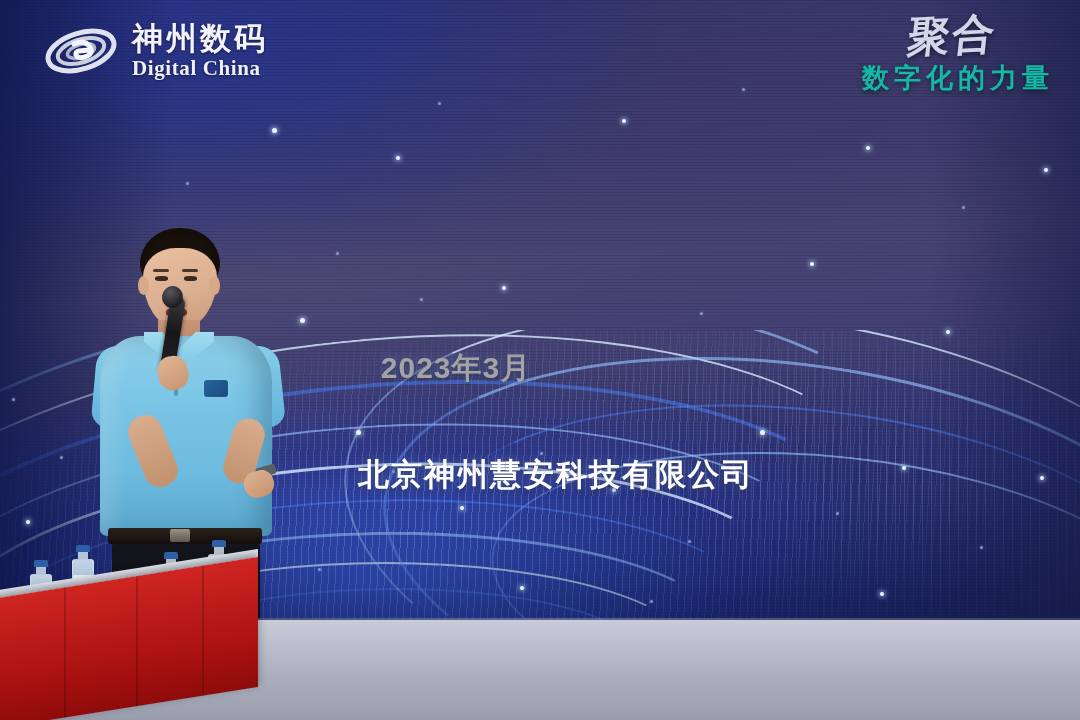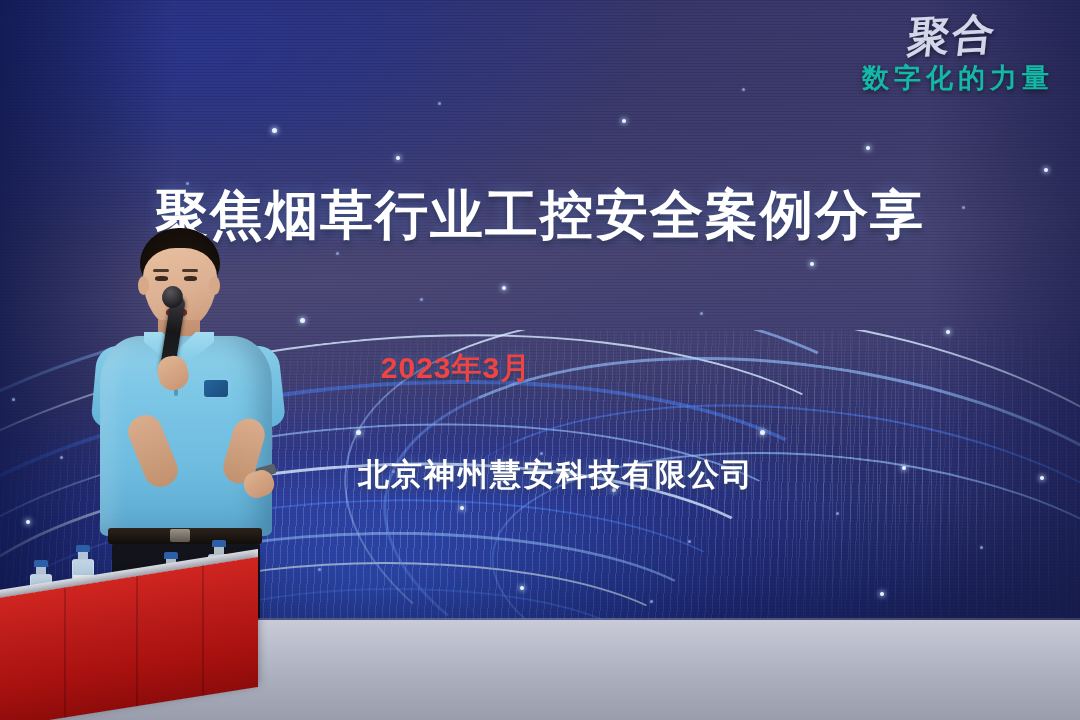--- a/index.html
+++ b/index.html
@@ -108,21 +108,21 @@
   }
 
   
   .slide-title{
     position:absolute;left:0;top:180px;width:1080px;text-align:center;
     font-size:53px;font-weight:bold;color:#ffffff;letter-spacing:2px;
     text-shadow:0 0 14px rgba(120,160,255,.45), 0 3px 7px rgba(0,0,0,.55);
   }
   .slide-date{
     position:absolute;left:0;top:348px;width:912px;text-align:center;
-    font-size:30px;font-weight:bold;color:#ef4444;letter-spacing:1px;
+    font-size:30px;font-weight:bold;color:#a3a3a3;letter-spacing:1px;
     text-shadow:0 0 10px rgba(130,170,255,.40), 0 2px 5px rgba(0,0,0,.5);
   }
   .slide-company{
     position:absolute;left:16px;top:454px;width:1080px;text-align:center;
     font-size:31px;font-weight:bold;color:#ffffff;letter-spacing:2px;
     text-shadow:0 0 12px rgba(140,180,255,.45), 0 2px 6px rgba(0,0,0,.5);
   }
 
   
   .speaker{position:absolute;left:92px;top:228px;width:190px;height:400px;}
@@ -317,27 +317,40 @@
     <div class="dot" style="left:1040px;top:476px;width:4px;height:4px;"></div>
     <div class="dot dim" style="left:318px;top:568px;width:3px;height:3px;"></div>
     <div class="dot" style="left:520px;top:586px;width:4px;height:4px;"></div>
     <div class="dot dim" style="left:650px;top:600px;width:3px;height:3px;"></div>
     <div class="dot" style="left:880px;top:592px;width:4px;height:4px;"></div>
     <div class="dot dim" style="left:60px;top:456px;width:3px;height:3px;"></div>
     <div class="dot" style="left:26px;top:520px;width:4px;height:4px;"></div>
     <div class="dot dim" style="left:12px;top:398px;width:3px;height:3px;"></div>
   </div>
 
+  <div class="brand-left">
+    <svg class="dc-mark" viewBox="0 0 74 66">
+      <g fill="none" stroke="#e9ecf7" stroke-linecap="round">
+        <ellipse cx="37" cy="33" rx="34" ry="18" transform="rotate(-17 37 33)" stroke-width="5" opacity=".95"></ellipse>
+        <ellipse cx="37" cy="33" rx="24" ry="11.5" transform="rotate(-17 37 33)" stroke-width="4" opacity=".85"></ellipse>
+        <ellipse cx="37" cy="33" rx="14" ry="6.5" transform="rotate(-17 37 33)" stroke-width="3.5" opacity=".7"></ellipse>
+      </g>
+      <path d="M30 26 q11 -5 16 3 q4 7 -5 10 q-7 2 -9 -2 q-1 -3 3 -4 l10 -1" fill="none" stroke="#f5f6fc" stroke-width="5" stroke-linecap="round" stroke-linejoin="round"></path>
+    </svg>
+    <div class="brand-text">
+      <div class="brand-cn">神州数码</div>
+      <div class="brand-en">Digital China</div>
+    </div>
+  </div>
 
   <div class="brand-right">
     <div class="juhe">聚合</div>
     <div class="juhe-sub">数字化的力量</div>
   </div>
 
-  <div class="slide-title">聚焦烟草行业工控安全案例分享</div>
   <div class="slide-date">2023年3月</div>
   <div class="slide-company">北京神州慧安科技有限公司</div>
 
   <div class="speaker">
     <div class="sp-pants"></div>
     <div class="sp-hair"></div>
     <div class="sp-face"></div>
     <div class="sp-ear l"></div>
     <div class="sp-ear r"></div>
     <div class="sp-brow l"></div>

